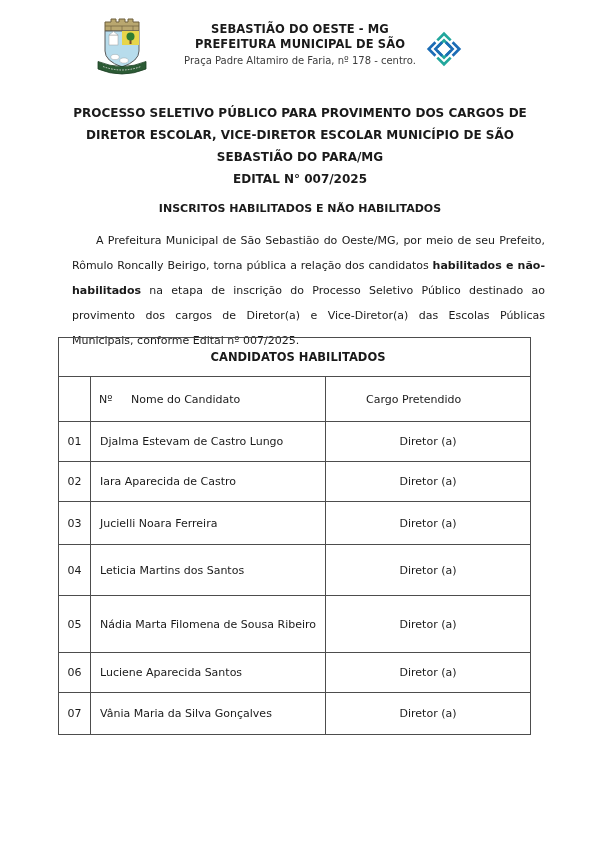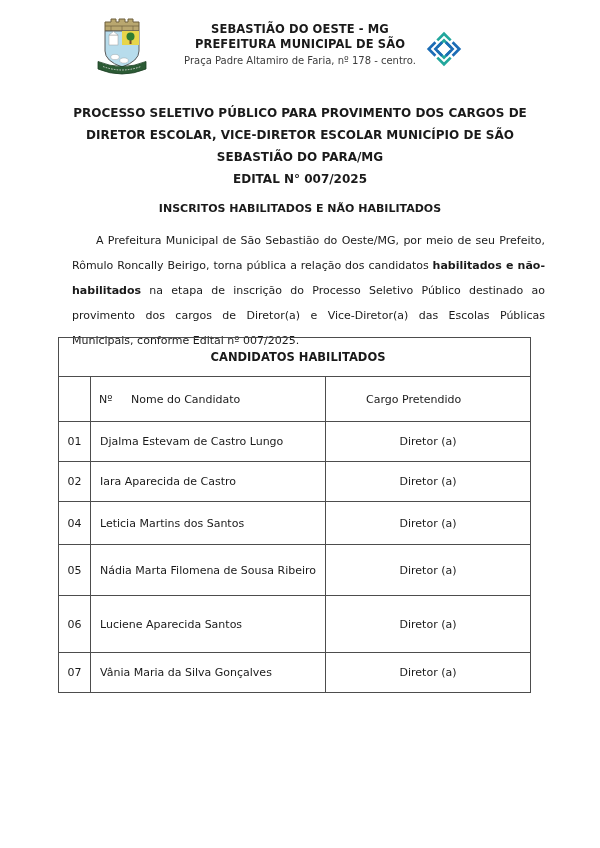--- a/index.html
+++ b/index.html
@@ -151,20 +151,25 @@
           <td class="td-name">Djalma Estevam de Castro Lungo</td>
           <td class="td-role">Diretor (a)</td>
         </tr>
 
         <tr>
           <td class="td-num">02</td>
           <td class="td-name">Iara Aparecida de Castro</td>
           <td class="td-role">Diretor (a)</td>
         </tr>
 
+        <tr>
+          <td class="td-num">03</td>
+          <td class="td-name">Jucielli Noara Ferreira</td>
+          <td class="td-role">Diretor (a)</td>
+        </tr>
 
         <tr>
           <td class="td-num">04</td>
           <td class="td-name">Leticia Martins dos Santos</td>
           <td class="td-role">Diretor (a)</td>
         </tr>
 
         <tr>
           <td class="td-num">05</td>
           <td class="td-name">Nádia Marta Filomena de Sousa Ribeiro</td>

